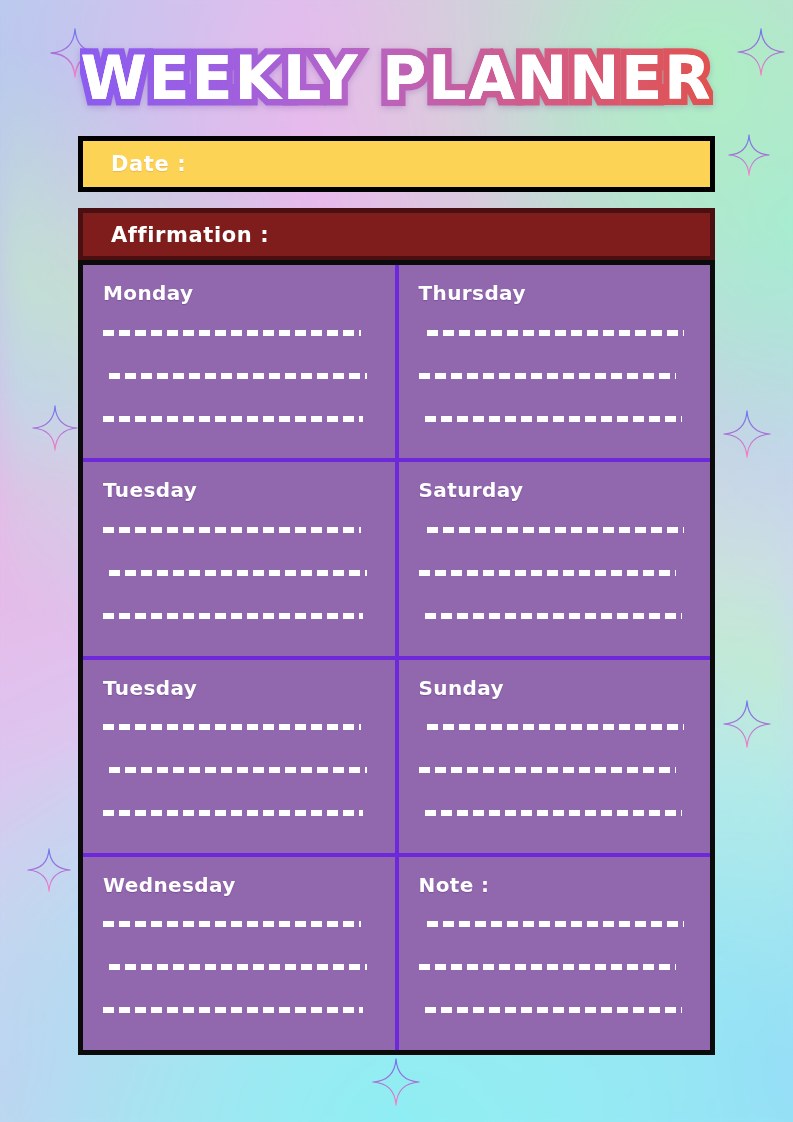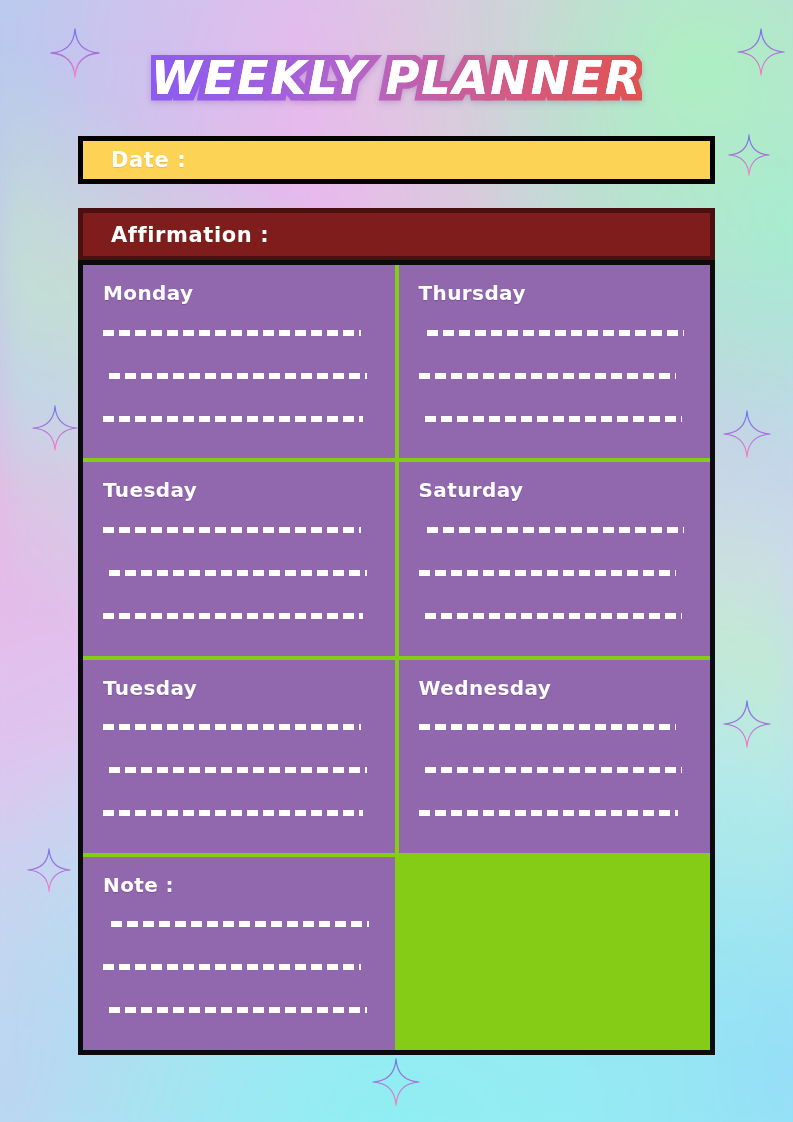--- a/index.html
+++ b/index.html
@@ -58,33 +58,32 @@
     position: absolute;
     top: 30px; left: 0; right: 0;
     height: 96px;
     display: flex;
     align-items: center;
     justify-content: center;
     z-index: 4;
   }
   #page-title {
     font-family: "DejaVu Sans", sans-serif;
-    font-size: 46px;
+    font-size: 60px;
     font-weight: 700;
     letter-spacing: 2px;
     line-height: 1;
     color: #ffffff;
     position: relative;
     -webkit-text-stroke: 13px transparent;
     background: linear-gradient(90deg, #8b5cf0 0%, #9d5fe0 22%, #b564c8 42%, #c45fa6 58%, #d65a7e 76%, #e0524f 100%);
     -webkit-background-clip: text;
     background-clip: text;
     paint-order: stroke fill;
     filter: drop-shadow(0 2px 3px rgba(110,60,150,0.28));
-    font-style: italic;
   }
   #page-title::after {
     content: attr(data-text);
     position: absolute;
     left: 0; top: 0;
     color: #fff;
     -webkit-text-stroke: 0;
     background: none;
     -webkit-background-clip: border-box;
     background-clip: border-box;
@@ -100,38 +99,38 @@
   .bar-label {
     color: #ffffff;
     font-size: 21px;
     font-weight: 700;
     letter-spacing: 0.6px;
     padding-left: 28px;
     text-shadow: 0 1px 1px rgba(120,70,10,0.18);
   }
   #date-bar {
     left: 78px; top: 136px;
-    width: 637px; height: 48px;
+    width: 637px; height: 56px;
     background: #fdd355;
     border: 5px solid #000000;
   }
   #affirmation-bar {
     left: 78px; top: 208px;
     width: 637px; height: 53px;
     background: #7f1d1d;
     border: 5px solid #4a0f10;
   }
 
   
   #planner-grid {
     position: absolute;
     left: 78px; top: 260px;
     width: 637px; height: 795px;
     border: 5px solid #0b0b0b;
-    background: #84cc16;
+    background: #6d28d9;
     display: grid;
     grid-template-columns: 1fr 1fr;
     grid-template-rows: repeat(4, 1fr);
     gap: 4px;
     z-index: 3;
   }
   .cell {
     background: #9167ae;
     position: relative;
     padding: 16px 20px 12px 20px;
@@ -274,20 +273,28 @@
       </div>
     </div>
     <div class="cell">
       <div class="cell-title">Tuesday</div>
       <div class="cell-lines">
         <div class="dashline"></div>
         <div class="dashline"></div>
         <div class="dashline"></div>
       </div>
     </div>
+    <div class="cell offset-a">
+      <div class="cell-title">Sunday</div>
+      <div class="cell-lines">
+        <div class="dashline"></div>
+        <div class="dashline"></div>
+        <div class="dashline"></div>
+      </div>
+    </div>
     <div class="cell">
       <div class="cell-title">Wednesday</div>
       <div class="cell-lines">
         <div class="dashline"></div>
         <div class="dashline"></div>
         <div class="dashline"></div>
       </div>
     </div>
     <div class="cell offset-a">
       <div class="cell-title">Note :</div>

